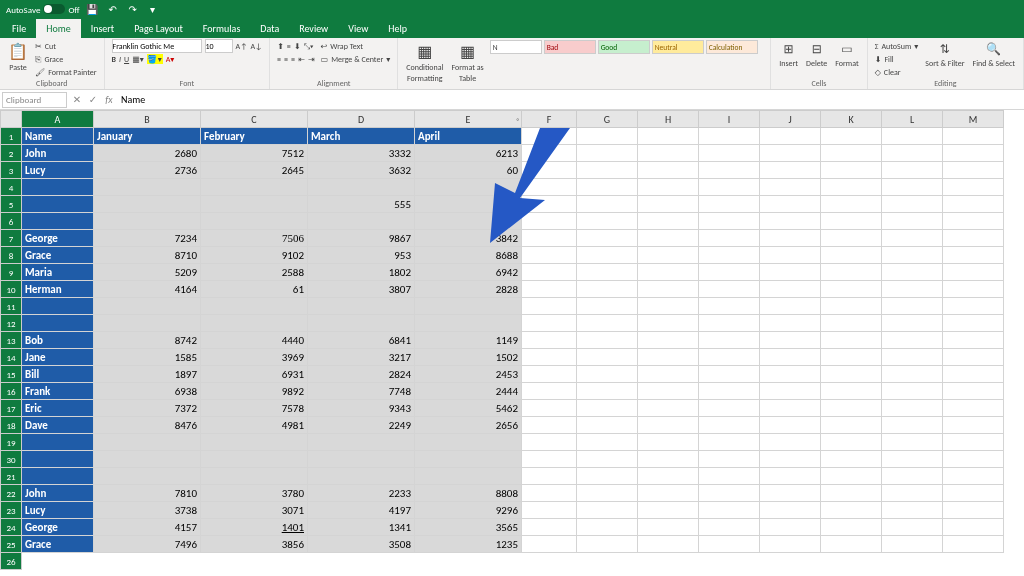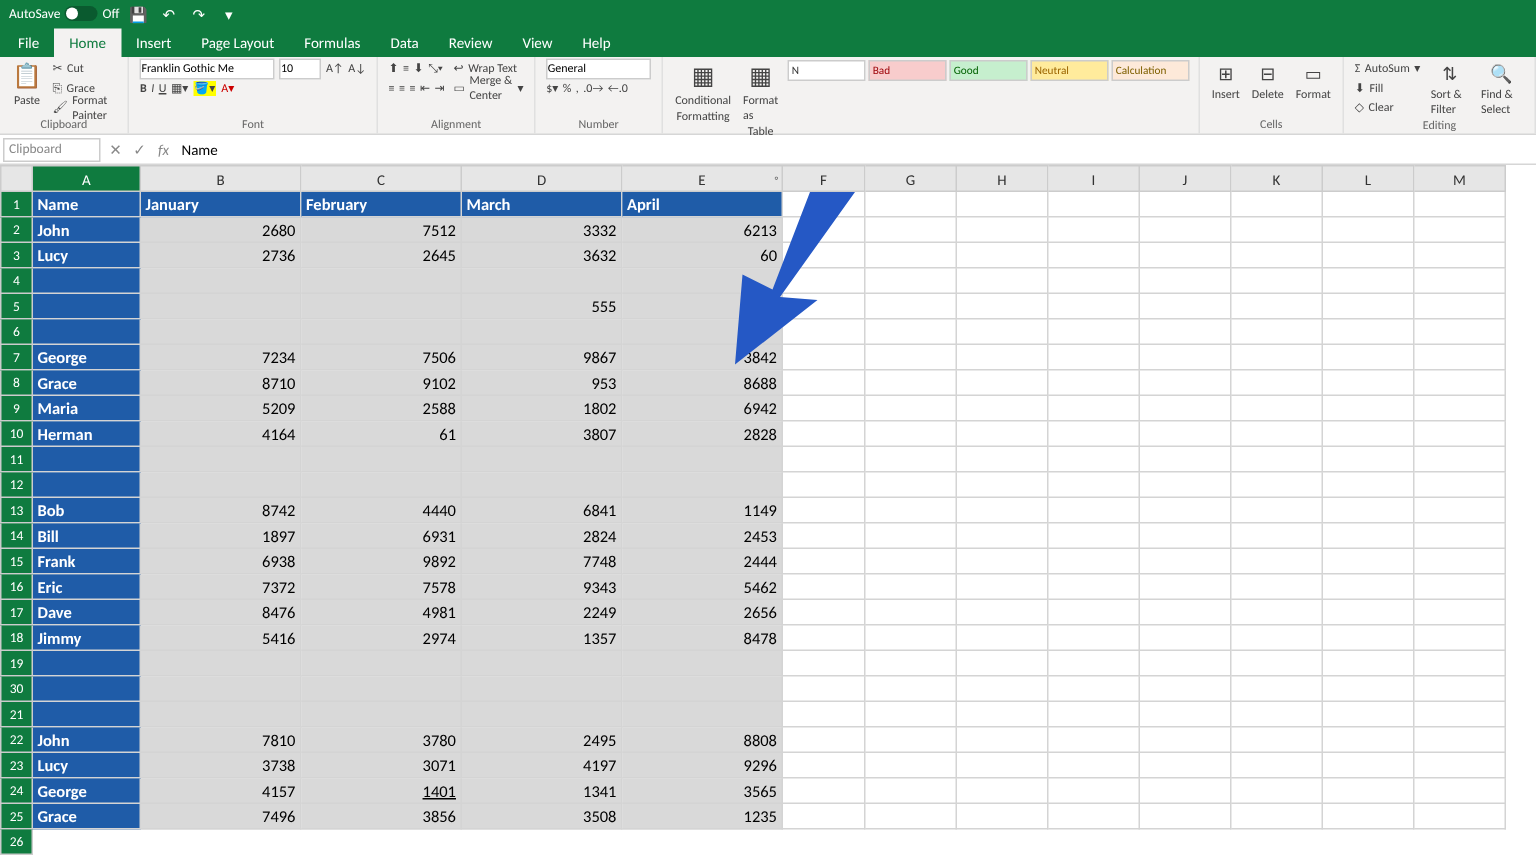--- a/index.html
+++ b/index.html
@@ -161,37 +161,20 @@
             <span>Wrap Text</span>
           </div>
         <div class="row">
             <span>▭</span>
             <span>Merge &amp; Center</span>
             <span>▾</span>
           </div>
       </div>
     </div>
     <div class="label">Alignment</div>
-  </div>
-  <div class="group">
-    <div class="body">
-      <div class="stack">
-        <div class="row">
-            <input style="width: 70px;" value="General">
-          </div>
-        <div class="row">
-          <span>$▾</span>
-          <span>%</span>
-          <span>,</span>
-          <span>.0→</span>
-          <span>←.0</span>
-        </div>
-      </div>
-    </div>
-    <div class="label">Number</div>
   </div>
   <div class="group" style="flex:1">
     <div class="body">
       <div class="btn big">
           <span class="ic">▦</span>
           <span>Conditional</span>
           <span>Formatting</span>
         </div>
       <div class="btn big">
           <span class="ic">▦</span>
@@ -399,21 +382,21 @@
         <div class="cell" style="width: 61px;"></div>
         <div class="cell" style="width: 61px;"></div>
         <div class="cell" style="width: 61px;"></div>
         <div class="cell" style="width: 61px;"></div>
         <div class="cell" style="width: 61px;"></div>
         <div class="cell" style="width: 61px;"></div>
       </div>
       <div class="cellrow">
         <div class="cell namecol" style="width: 72px;">George</div>
         <div class="cell sel num" style="width: 107px;">7234</div>
-        <div class="cell sel num" style="width: 107px;">7506</div>
+        <div class="cell sel num" style="width: 107px; font-family: Liberation Serif, serif;">7506</div>
         <div class="cell sel num" style="width: 107px;">9867</div>
         <div class="cell sel num" style="width: 107px;">3842</div>
         <div class="cell" style="width: 55px;"></div>
         <div class="cell" style="width: 61px;"></div>
         <div class="cell" style="width: 61px;"></div>
         <div class="cell" style="width: 61px;"></div>
         <div class="cell" style="width: 61px;"></div>
         <div class="cell" style="width: 61px;"></div>
         <div class="cell" style="width: 61px;"></div>
         <div class="cell" style="width: 61px;"></div>
@@ -502,20 +485,35 @@
         <div class="cell" style="width: 55px;"></div>
         <div class="cell" style="width: 61px;"></div>
         <div class="cell" style="width: 61px;"></div>
         <div class="cell" style="width: 61px;"></div>
         <div class="cell" style="width: 61px;"></div>
         <div class="cell" style="width: 61px;"></div>
         <div class="cell" style="width: 61px;"></div>
         <div class="cell" style="width: 61px;"></div>
       </div>
       <div class="cellrow">
+        <div class="cell namecol" style="width: 72px;">Jane</div>
+        <div class="cell sel num" style="width: 107px;">1585</div>
+        <div class="cell sel num" style="width: 107px;">3969</div>
+        <div class="cell sel num" style="width: 107px;">3217</div>
+        <div class="cell sel num" style="width: 107px;">1502</div>
+        <div class="cell" style="width: 55px;"></div>
+        <div class="cell" style="width: 61px;"></div>
+        <div class="cell" style="width: 61px;"></div>
+        <div class="cell" style="width: 61px;"></div>
+        <div class="cell" style="width: 61px;"></div>
+        <div class="cell" style="width: 61px;"></div>
+        <div class="cell" style="width: 61px;"></div>
+        <div class="cell" style="width: 61px;"></div>
+      </div>
+      <div class="cellrow">
         <div class="cell namecol" style="width: 72px;">Bill</div>
         <div class="cell sel num" style="width: 107px;">1897</div>
         <div class="cell sel num" style="width: 107px;">6931</div>
         <div class="cell sel num" style="width: 107px;">2824</div>
         <div class="cell sel num" style="width: 107px;">2453</div>
         <div class="cell" style="width: 55px;"></div>
         <div class="cell" style="width: 61px;"></div>
         <div class="cell" style="width: 61px;"></div>
         <div class="cell" style="width: 61px;"></div>
         <div class="cell" style="width: 61px;"></div>
@@ -562,35 +560,20 @@
         <div class="cell" style="width: 55px;"></div>
         <div class="cell" style="width: 61px;"></div>
         <div class="cell" style="width: 61px;"></div>
         <div class="cell" style="width: 61px;"></div>
         <div class="cell" style="width: 61px;"></div>
         <div class="cell" style="width: 61px;"></div>
         <div class="cell" style="width: 61px;"></div>
         <div class="cell" style="width: 61px;"></div>
       </div>
       <div class="cellrow">
-        <div class="cell namecol" style="width: 72px;">Jimmy</div>
-        <div class="cell sel num" style="width: 107px;">5416</div>
-        <div class="cell sel num" style="width: 107px;">2974</div>
-        <div class="cell sel num" style="width: 107px;">1357</div>
-        <div class="cell sel num" style="width: 107px;">8478</div>
-        <div class="cell" style="width: 55px;"></div>
-        <div class="cell" style="width: 61px;"></div>
-        <div class="cell" style="width: 61px;"></div>
-        <div class="cell" style="width: 61px;"></div>
-        <div class="cell" style="width: 61px;"></div>
-        <div class="cell" style="width: 61px;"></div>
-        <div class="cell" style="width: 61px;"></div>
-        <div class="cell" style="width: 61px;"></div>
-      </div>
-      <div class="cellrow">
         <div class="cell namecol" style="width: 72px;"></div>
         <div class="cell sel num" style="width: 107px;"></div>
         <div class="cell sel num" style="width: 107px;"></div>
         <div class="cell sel num" style="width: 107px;"></div>
         <div class="cell sel num" style="width: 107px;"></div>
         <div class="cell" style="width: 55px;"></div>
         <div class="cell" style="width: 61px;"></div>
         <div class="cell" style="width: 61px;"></div>
         <div class="cell" style="width: 61px;"></div>
         <div class="cell" style="width: 61px;"></div>
@@ -625,21 +608,21 @@
         <div class="cell" style="width: 61px;"></div>
         <div class="cell" style="width: 61px;"></div>
         <div class="cell" style="width: 61px;"></div>
         <div class="cell" style="width: 61px;"></div>
         <div class="cell" style="width: 61px;"></div>
       </div>
       <div class="cellrow">
         <div class="cell namecol" style="width: 72px;">John</div>
         <div class="cell sel num" style="width: 107px;">7810</div>
         <div class="cell sel num" style="width: 107px;">3780</div>
-        <div class="cell sel num" style="width: 107px;">2495</div>
+        <div class="cell sel num" style="width: 107px;">2233</div>
         <div class="cell sel num" style="width: 107px;">8808</div>
         <div class="cell" style="width: 55px;"></div>
         <div class="cell" style="width: 61px;"></div>
         <div class="cell" style="width: 61px;"></div>
         <div class="cell" style="width: 61px;"></div>
         <div class="cell" style="width: 61px;"></div>
         <div class="cell" style="width: 61px;"></div>
         <div class="cell" style="width: 61px;"></div>
         <div class="cell" style="width: 61px;"></div>
       </div>

